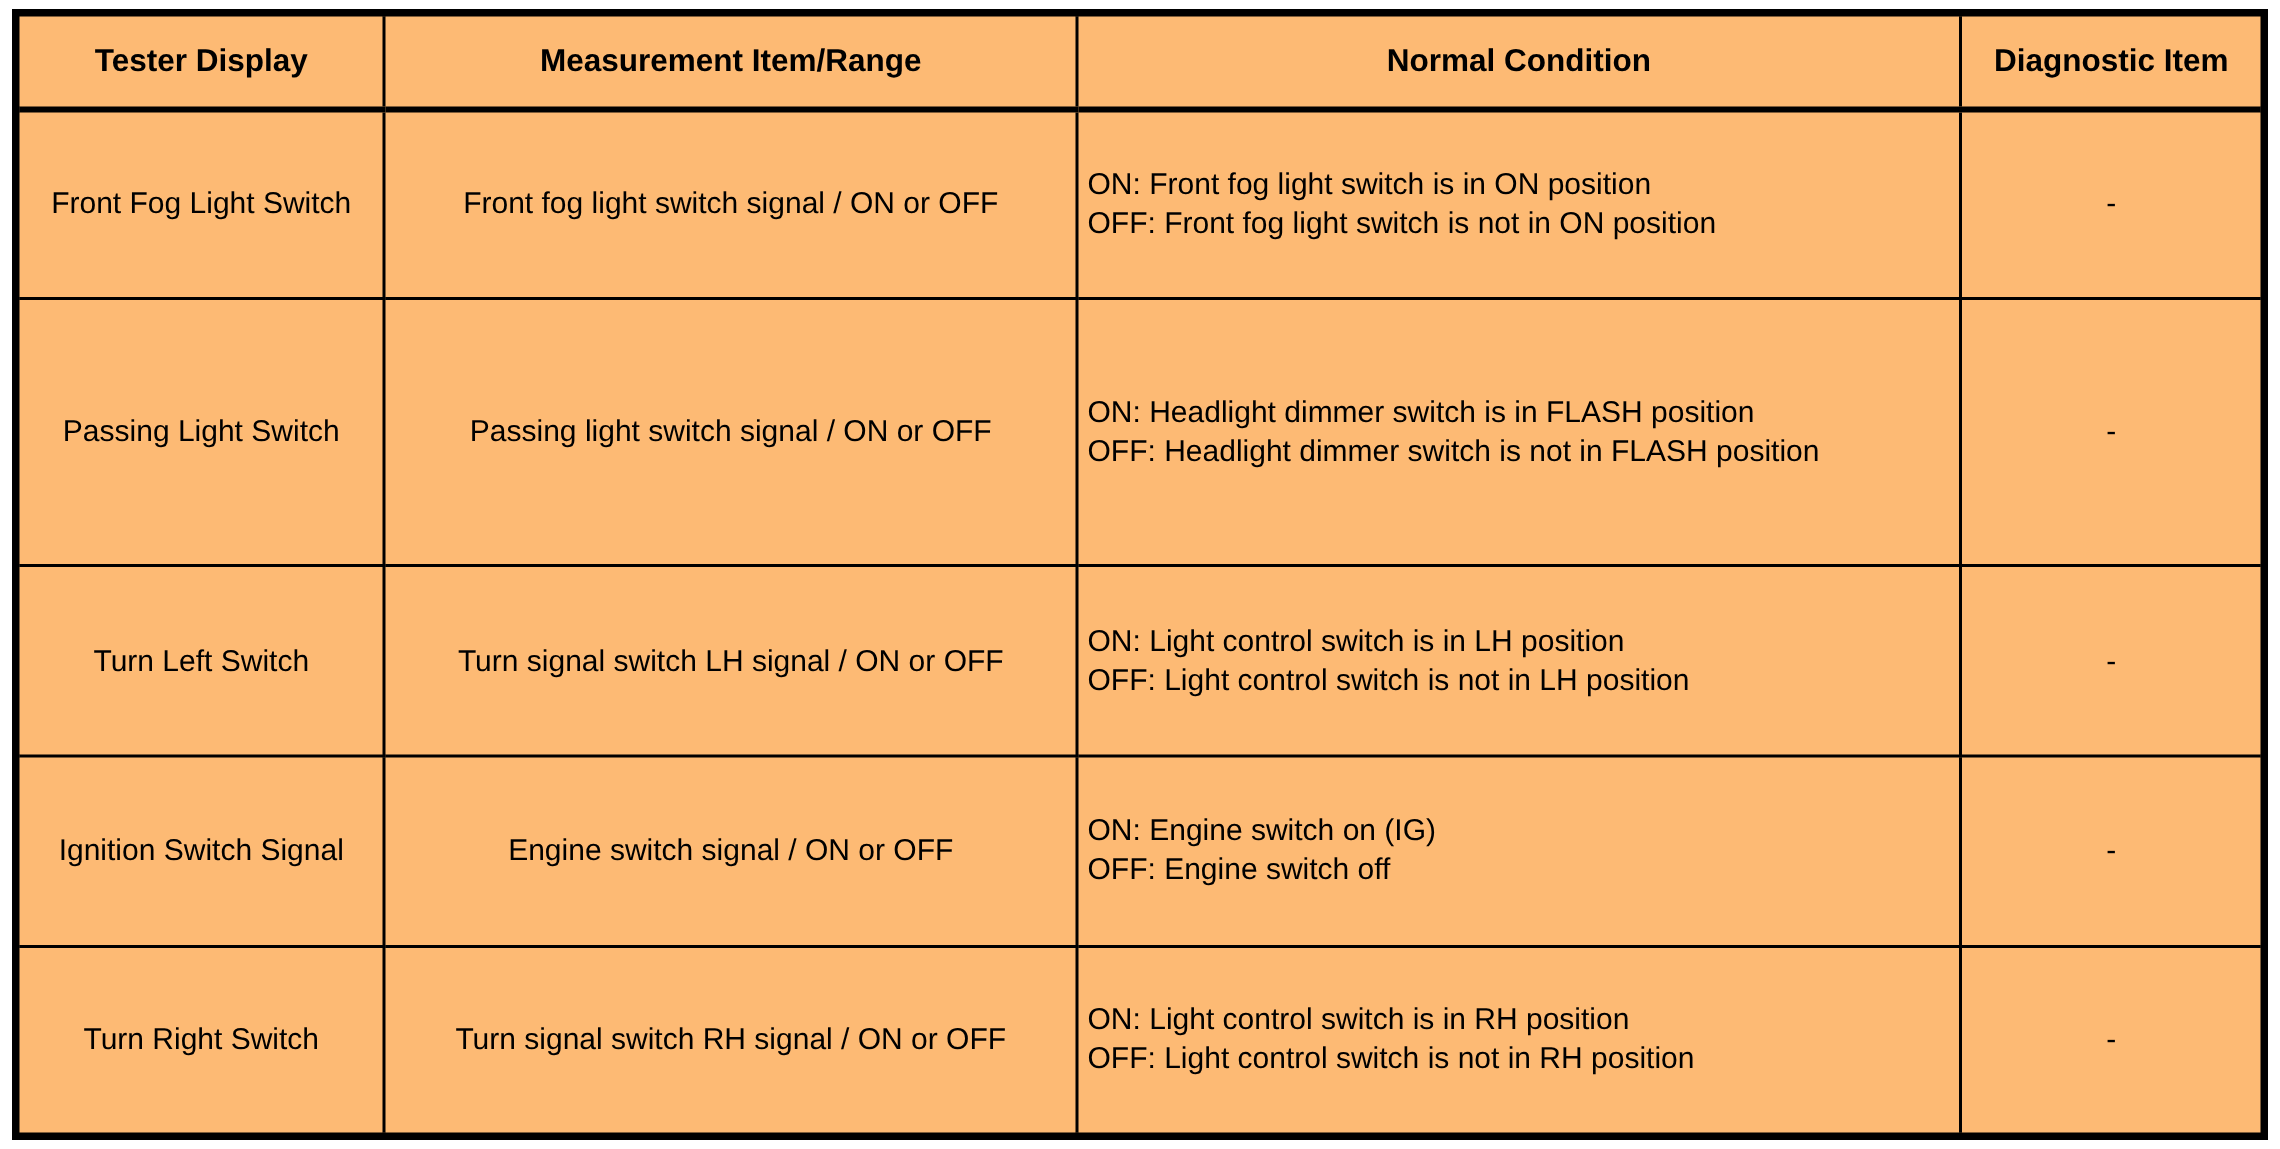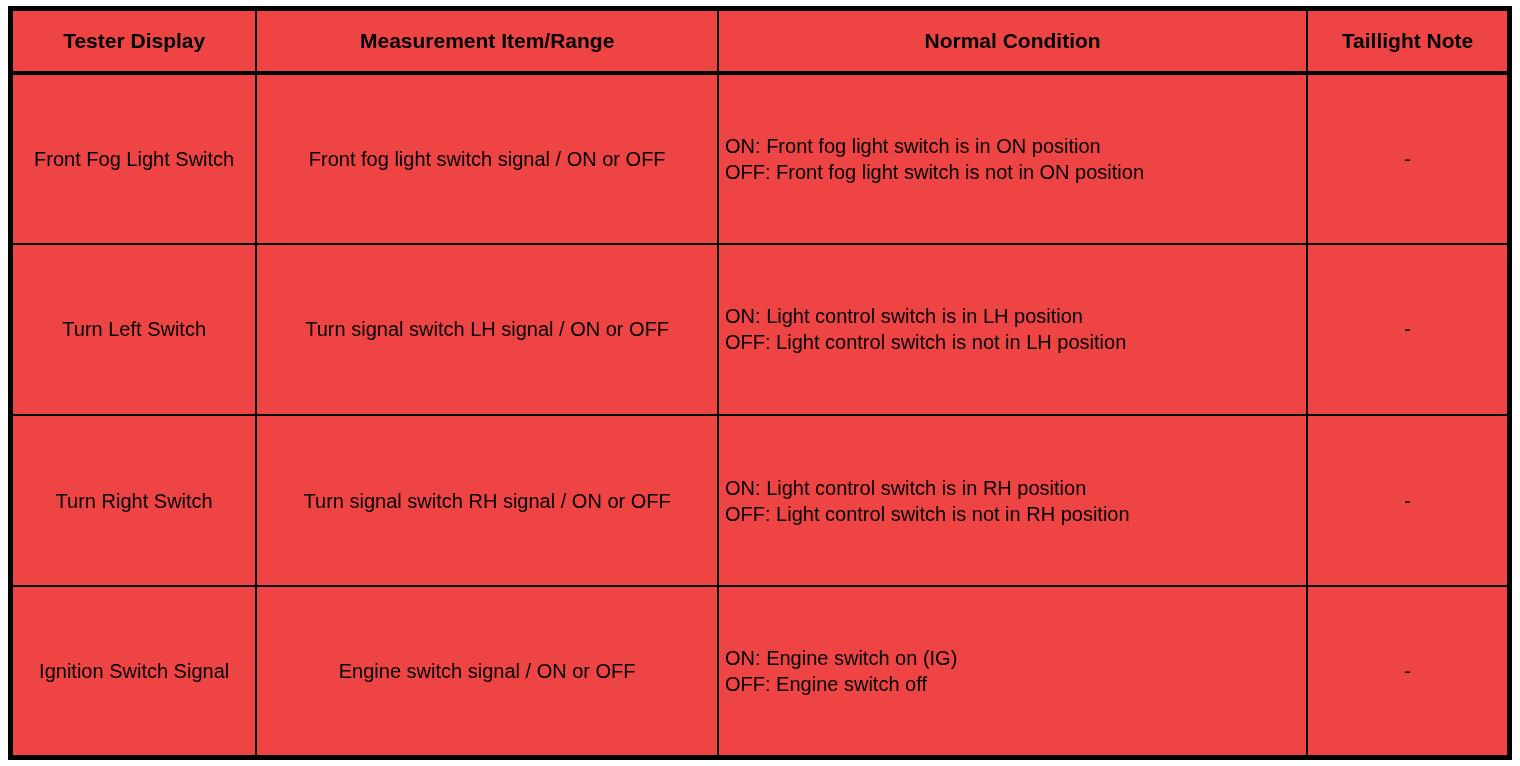--- a/index.html
+++ b/index.html
@@ -14,21 +14,21 @@
     height: 766px;
     box-sizing: border-box;
     background: #ffffff;
     padding: 6px 8px;
   }
   table.diag {
     width: 100%;
     height: 100%;
     border-collapse: collapse;
     table-layout: fixed;
-    background: #ef4444;
+    background: #fdba74;
   }
   table.diag th,
   table.diag td {
     border: 2px solid #000000;
     padding: 2px 6px;
     font-size: 20px;
     line-height: 1.3;
     vertical-align: middle;
     overflow: hidden;
     box-sizing: border-box;
@@ -69,55 +69,64 @@
       <col class="c-display">
       <col class="c-item">
       <col class="c-cond">
       <col class="c-note">
     </colgroup>
     <thead>
       <tr class="r-header">
         <th>Tester Display</th>
         <th>Measurement Item/Range</th>
         <th>Normal Condition</th>
-        <th>Taillight Note</th>
+        <th>Diagnostic Item</th>
       </tr>
     </thead>
     <tbody>
       <tr class="r-std">
         <td class="cell-display">Front Fog Light Switch</td>
         <td class="cell-item">Front fog light switch signal / ON or OFF</td>
         <td class="cell-cond">
           <div>ON: Front fog light switch is in ON position</div>
           <div>OFF: Front fog light switch is not in ON position</div>
+        </td>
+        <td class="cell-note">-</td>
+      </tr>
+      <tr class="r-tall">
+        <td class="cell-display">Passing Light Switch</td>
+        <td class="cell-item">Passing light switch signal / ON or OFF</td>
+        <td class="cell-cond">
+          <div>ON: Headlight dimmer switch is in FLASH position</div>
+          <div>OFF: Headlight dimmer switch is not in FLASH position</div>
         </td>
         <td class="cell-note">-</td>
       </tr>
       <tr class="r-std">
         <td class="cell-display">Turn Left Switch</td>
         <td class="cell-item">Turn signal switch LH signal / ON or OFF</td>
         <td class="cell-cond">
           <div>ON: Light control switch is in LH position</div>
           <div>OFF: Light control switch is not in LH position</div>
         </td>
         <td class="cell-note">-</td>
       </tr>
       <tr class="r-std">
+        <td class="cell-display">Ignition Switch Signal</td>
+        <td class="cell-item">Engine switch signal / ON or OFF</td>
+        <td class="cell-cond">
+          <div>ON: Engine switch on (IG)</div>
+          <div>OFF: Engine switch off</div>
+        </td>
+        <td class="cell-note">-</td>
+      </tr>
+      <tr class="r-std">
         <td class="cell-display">Turn Right Switch</td>
         <td class="cell-item">Turn signal switch RH signal / ON or OFF</td>
         <td class="cell-cond">
           <div>ON: Light control switch is in RH position</div>
           <div>OFF: Light control switch is not in RH position</div>
         </td>
         <td class="cell-note">-</td>
       </tr>
-      <tr class="r-std">
-        <td class="cell-display">Ignition Switch Signal</td>
-        <td class="cell-item">Engine switch signal / ON or OFF</td>
-        <td class="cell-cond">
-          <div>ON: Engine switch on (IG)</div>
-          <div>OFF: Engine switch off</div>
-        </td>
-        <td class="cell-note">-</td>
-      </tr>
     </tbody>
   </table>
 </div>
 
 </body></html>

